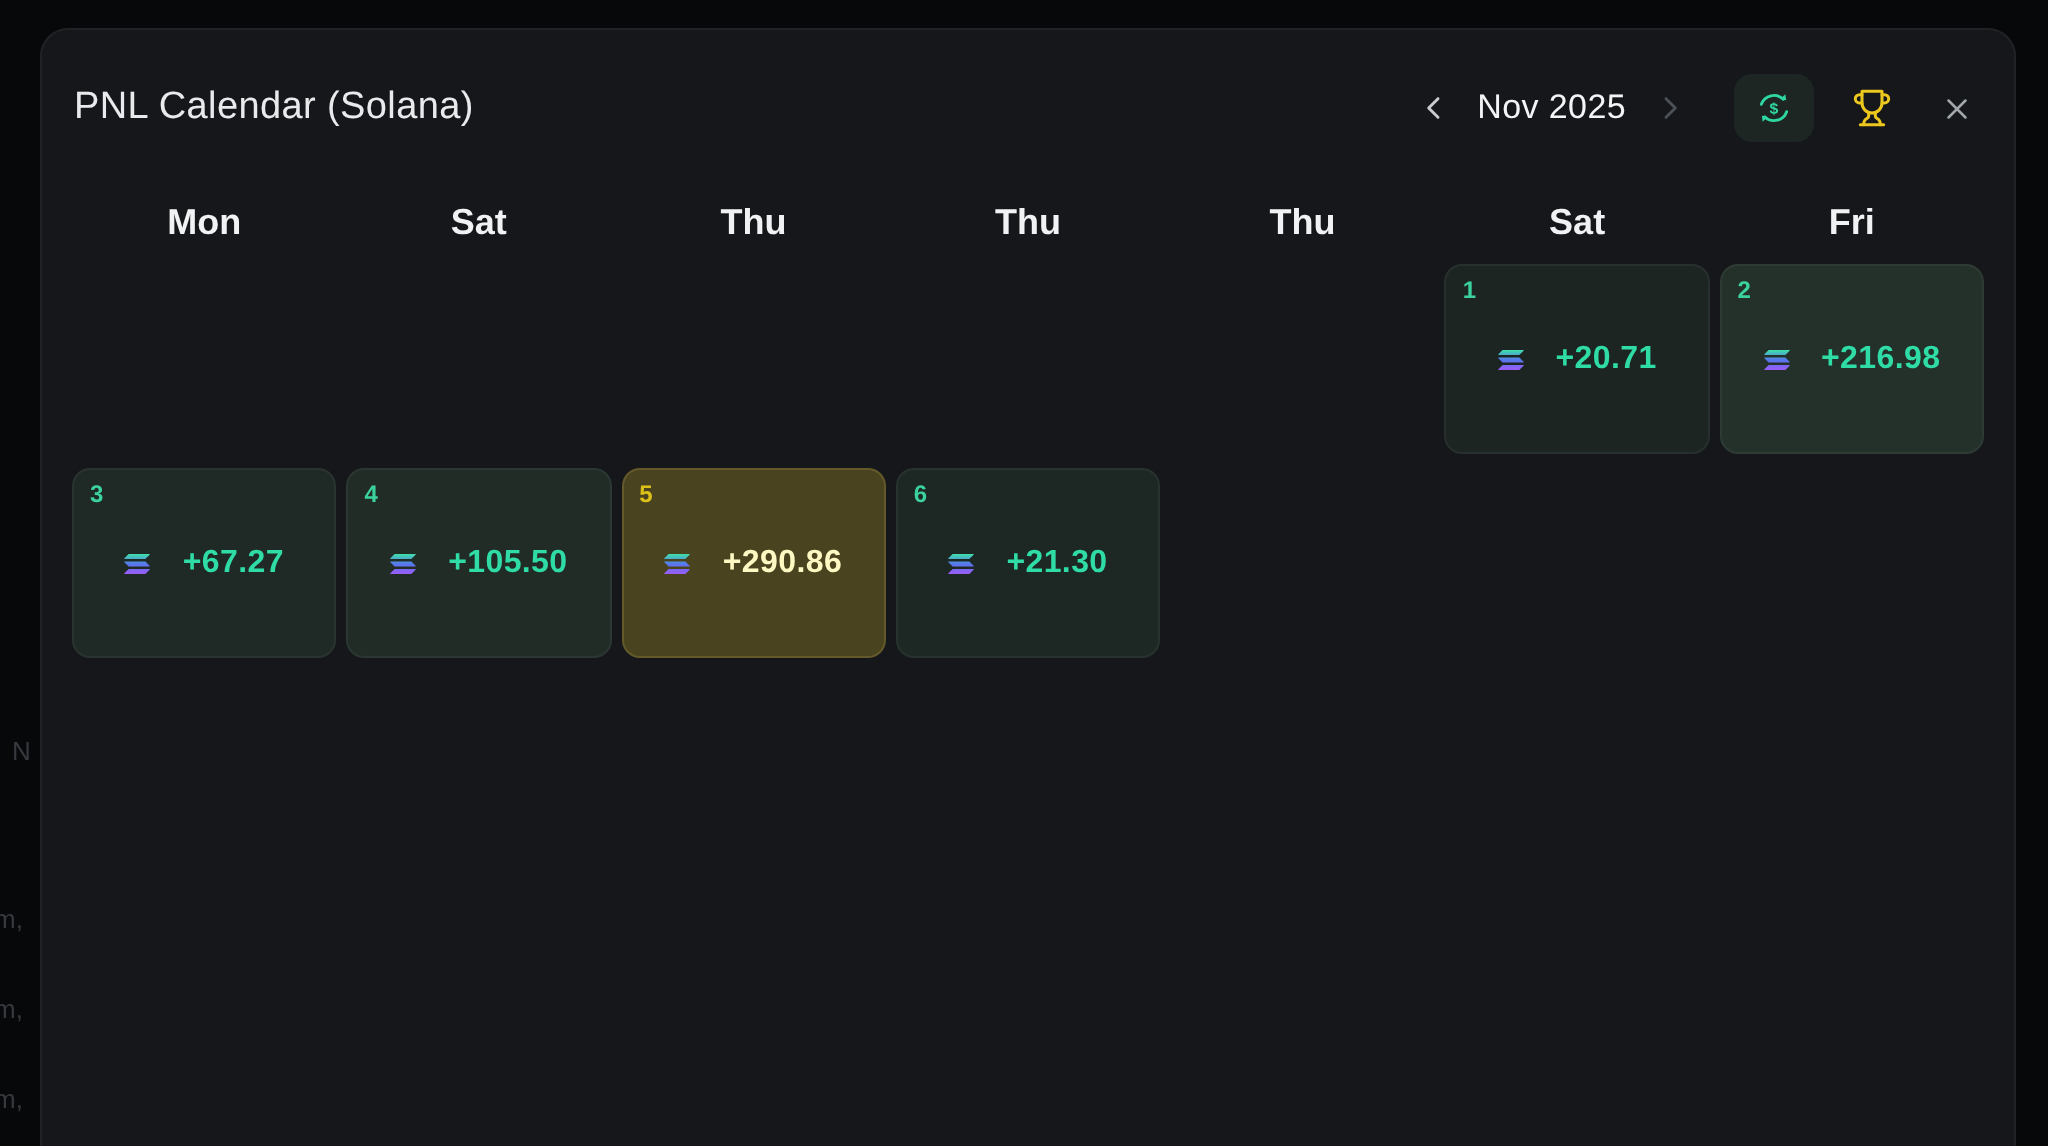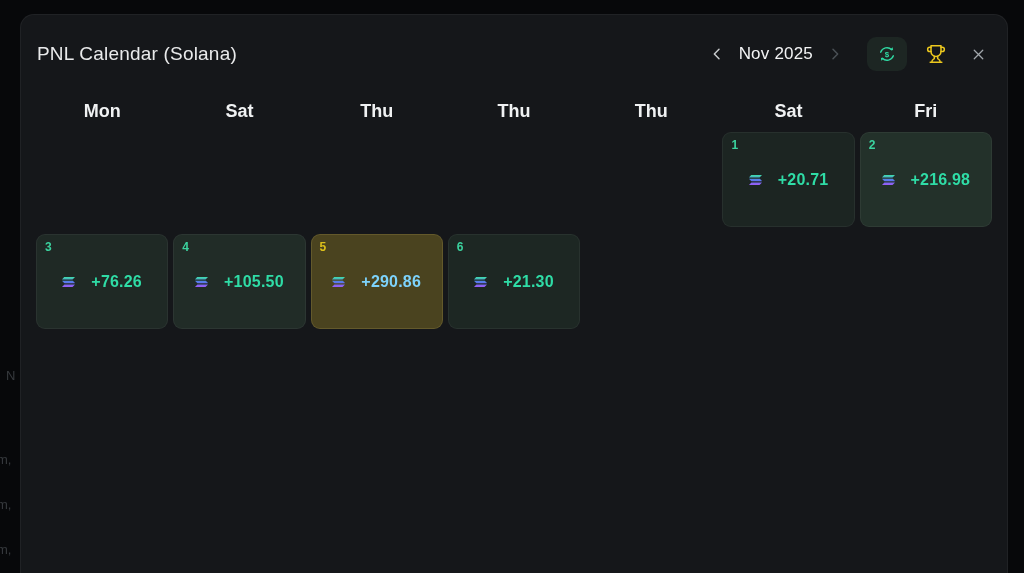--- a/index.html
+++ b/index.html
@@ -124,21 +124,21 @@
   }
   .val {
     font-size: 16px;
     font-weight: 700;
     letter-spacing: .2px;
   }
   .cell.green .day { color: #3bd29e; }
   .cell.green .val { color: #2fdca6; }
   .cell.best  { border-color: rgba(255,230,120,0.14); }
   .cell.best .day { color: #dcc01a; }
-  .cell.best .val { color: #7dd3fc; }
+  .cell.best .val { color: #fef9c3; }
   .sol { display: block; }
 </style>
 </head>
 <body>
 
 <div>
   <span class="frag f0">N</span>
   <span class="frag f1">m,</span>
   <span class="frag f2">m,</span>
   <span class="frag f3">m,</span>
@@ -250,21 +250,21 @@
           <linearGradient id="solgrad" gradientUnits="userSpaceOnUse" x1="0" y1="0" x2="0" y2="312">
             <stop offset="0" stop-color="#3fe0a8"></stop>
             <stop offset="0.5" stop-color="#5577ee"></stop>
             <stop offset="1" stop-color="#9c5cf7"></stop>
           </linearGradient>
         </defs>
         <path fill="url(#solgrad)" d="M64.6 3.8C67.1 1.4 70.4 0 73.8 0h317.4c5.8 0 8.7 7 4.6 11.1l-62.7 62.7c-2.4 2.4-5.7 3.8-9.2 3.8H6.5c-5.8 0-8.7-7-4.6-11.1L64.6 3.8z"></path>
         <path fill="url(#solgrad)" d="M333.1 120.1c-2.4-2.4-5.7-3.8-9.2-3.8H6.5c-5.8 0-8.7 7-4.6 11.1l62.7 62.7c2.4 2.4 5.7 3.8 9.2 3.8h317.4c5.8 0 8.7-7 4.6-11.1l-62.7-62.7z"></path>
         <path fill="url(#solgrad)" d="M64.6 237.9c2.4-2.4 5.7-3.8 9.2-3.8h317.4c5.8 0 8.7 7 4.6 11.1l-62.7 62.7c-2.4 2.4-5.7 3.8-9.2 3.8H6.5c-5.8 0-8.7-7-4.6-11.1l62.7-62.7z"></path>
       </svg>
-      <span class="val">+76.26</span>
+      <span class="val">+67.27</span>
     </span>
   </div>
         <div class="cell green" style="grid-area: 2 / 2; background: rgb(33, 44, 39);">
     <span class="day">4</span>
     <span class="val-wrap">
       <svg class="sol" width="13" height="10" viewBox="0 0 398 312">
         <defs>
           <linearGradient id="solgrad" gradientUnits="userSpaceOnUse" x1="0" y1="0" x2="0" y2="312">
             <stop offset="0" stop-color="#3fe0a8"></stop>
             <stop offset="0.5" stop-color="#5577ee"></stop>

